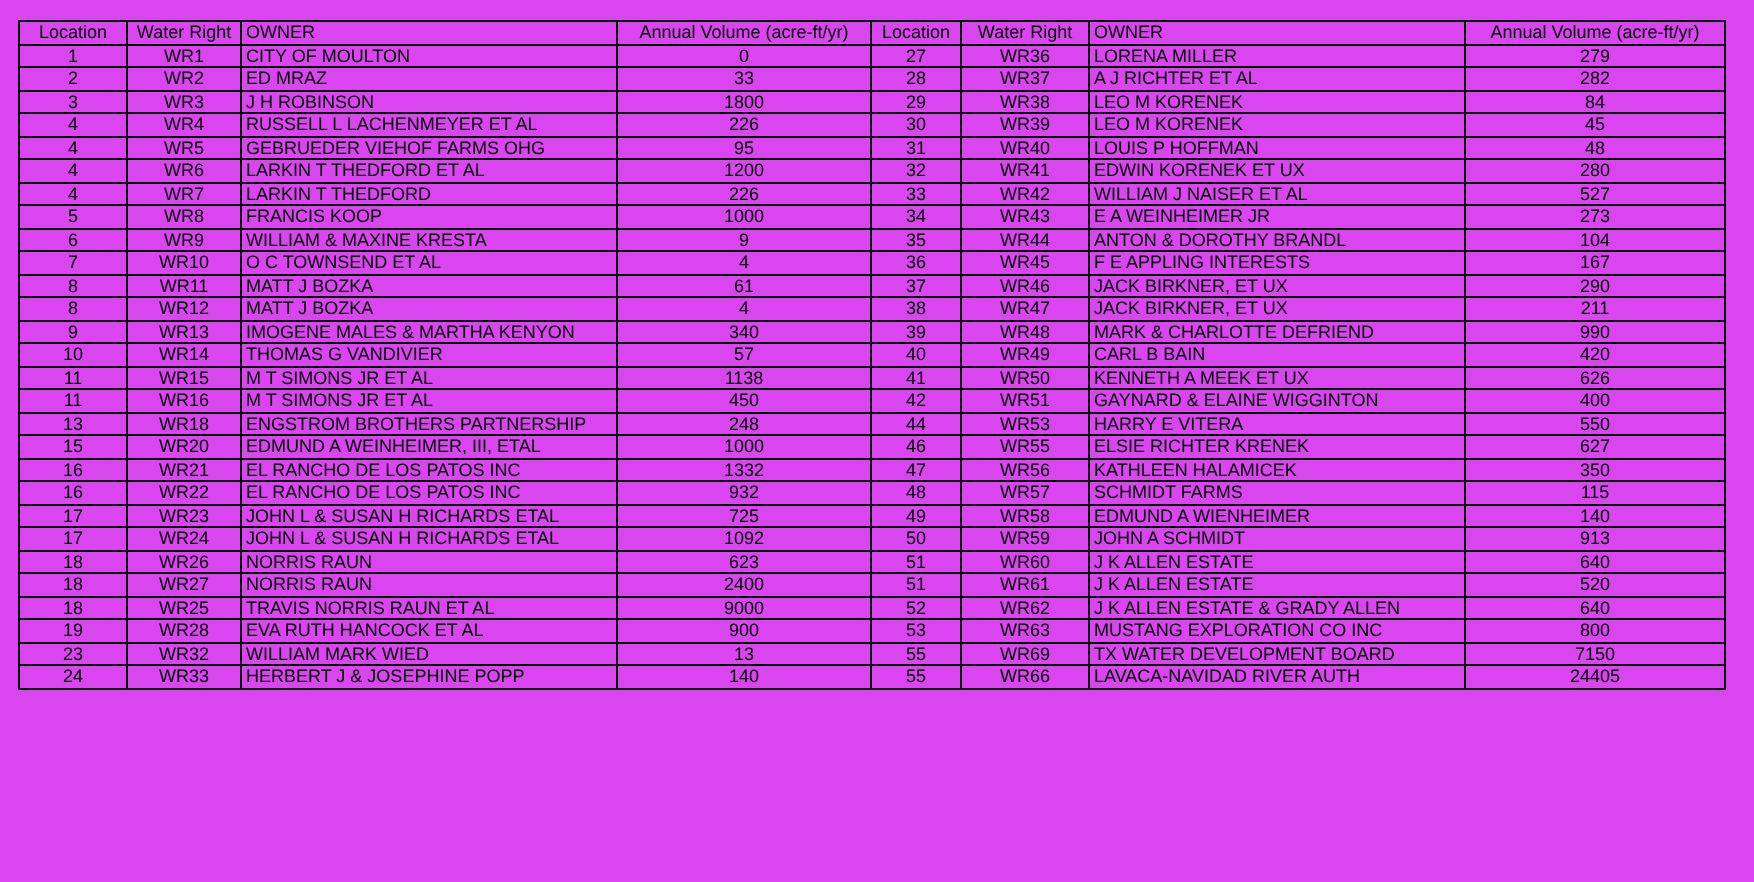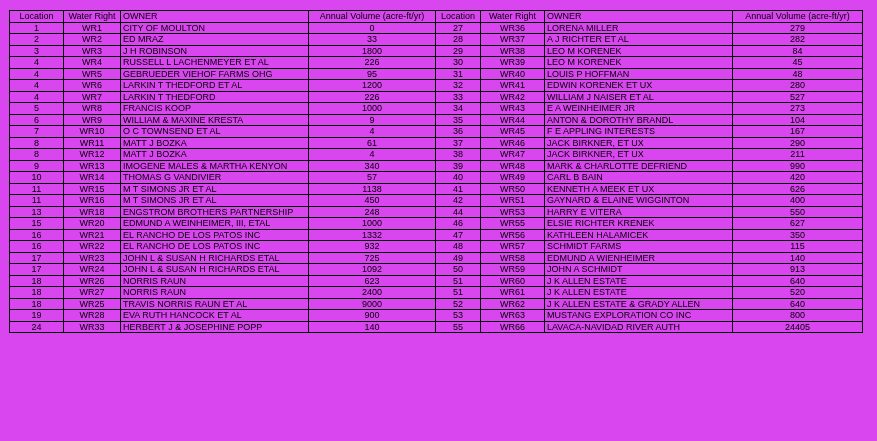--- a/index.html
+++ b/index.html
@@ -312,20 +312,30 @@
           <td>19</td>
           <td>WR28</td>
           <td class="owner">EVA RUTH HANCOCK ET AL</td>
           <td>900</td>
           <td>53</td>
           <td>WR63</td>
           <td class="owner">MUSTANG EXPLORATION CO INC</td>
           <td>800</td>
         </tr>
         <tr>
+          <td>23</td>
+          <td>WR32</td>
+          <td class="owner">WILLIAM MARK WIED</td>
+          <td>13</td>
+          <td>55</td>
+          <td>WR69</td>
+          <td class="owner">TX WATER DEVELOPMENT BOARD</td>
+          <td>7150</td>
+        </tr>
+        <tr>
           <td>24</td>
           <td>WR33</td>
           <td class="owner">HERBERT J &amp; JOSEPHINE POPP</td>
           <td>140</td>
           <td>55</td>
           <td>WR66</td>
           <td class="owner">LAVACA-NAVIDAD RIVER AUTH</td>
           <td>24405</td>
         </tr>
       </tbody>

